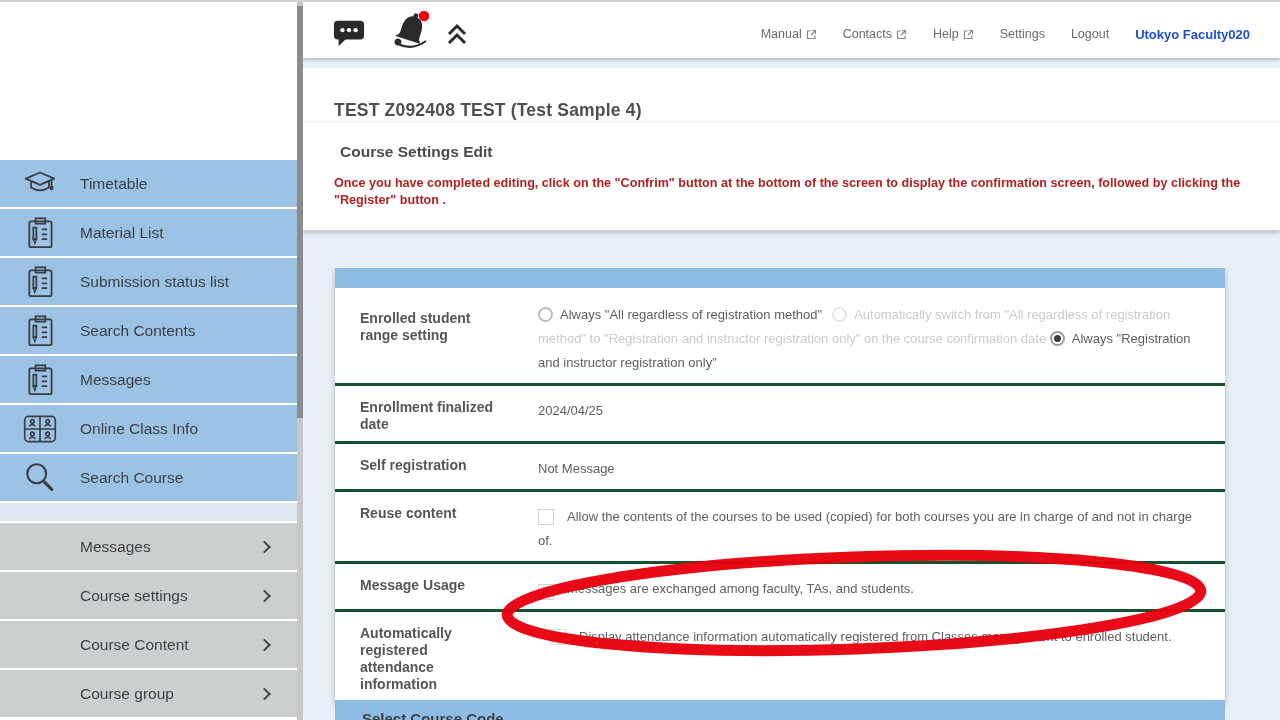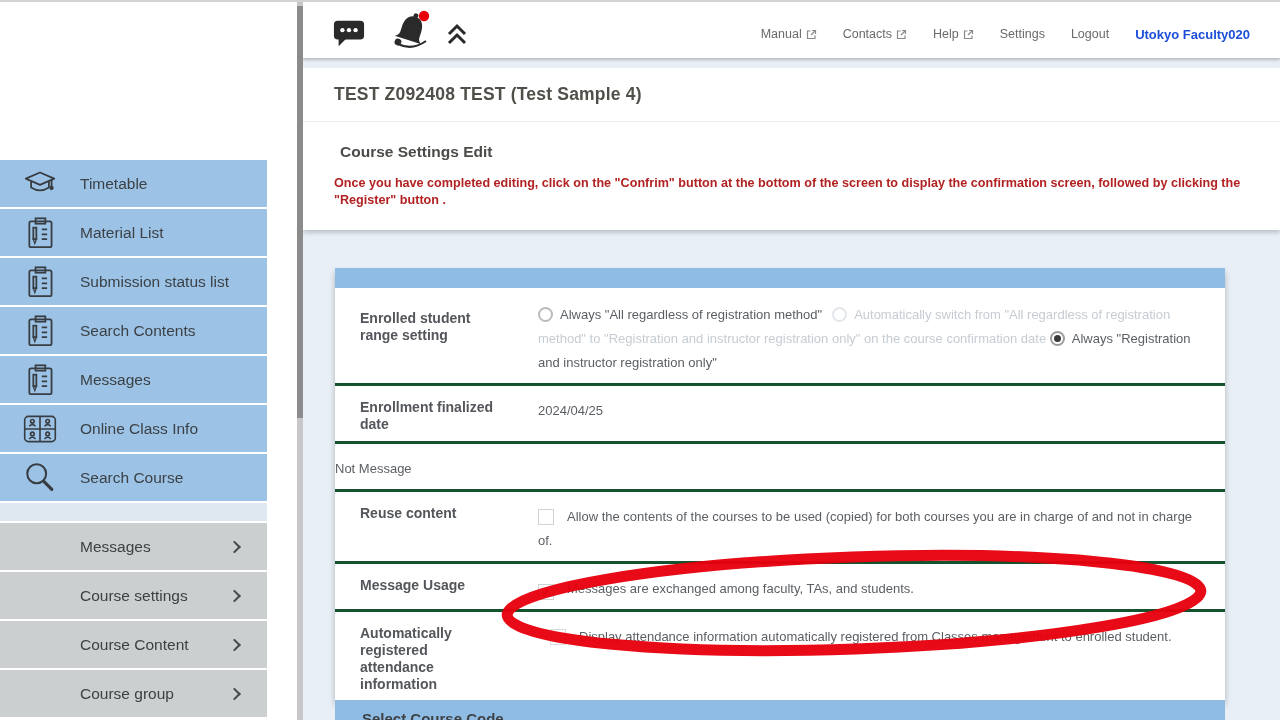--- a/index.html
+++ b/index.html
@@ -7,21 +7,21 @@
     font-family:"Liberation Sans", sans-serif; background:#e9eff6; position:relative; }
   .top-edge { position:absolute; left:0; top:0; width:1280px; height:2px; background:#d2d2d2; z-index:60; }
 
   
   .sidebar { position:absolute; left:0; top:0; width:297px; height:720px; background:#ffffff; z-index:10; }
   .logo-panel { position:relative; height:160px; background:#ffffff; }
   .logo-svg { position:absolute; left:36px; top:46px; }
   .logo-sub { fill:#86b3d1; font-size:17px; font-family:"Liberation Sans", sans-serif; }
   .back-btn { position:absolute; left:260px; top:112px; width:30px; height:30px; border:2px solid #9a9a9a;
     border-radius:50%; background:#fff; display:flex; align-items:center; justify-content:center; cursor:pointer; }
-  .menu { position:absolute; left:0; top:160px; width:267px; }
+  .menu { position:absolute; left:0; top:160px; width:297px; }
   .mi { height:47px; margin-bottom:2px; display:flex; align-items:center; cursor:pointer; }
   .mi.blue { background:#9cc3e6; }
   .mi .ic { width:36px; height:36px; margin-left:22px; display:flex; align-items:center; justify-content:center; }
   .mi .lbl { margin-left:22px; font-size:15.5px; color:#3c4146; }
   .spacer { height:18px; margin-bottom:2px; background:#dfe8f0; }
   .mi.gray { background:#cbcfcf; padding-left:80px; position:relative; }
   .mi.gray .lbl { margin-left:0; }
   .chev { position:absolute; right:28px; top:50%; width:9px; height:9px; border-top:2px solid #45494d;
     border-right:2px solid #45494d; transform:translateY(-50%) rotate(45deg); }
   .sb-scroll { position:absolute; left:297px; top:0; width:6px; height:720px; background:#c7c7c7; z-index:20; }
@@ -31,21 +31,21 @@
   .main { position:absolute; left:303px; top:0; width:977px; height:720px; }
   .topbar { position:absolute; left:0; top:2px; width:977px; height:56px; background:#ffffff;
     box-shadow:0 2px 3px rgba(0,0,0,.22); z-index:5; }
   .tb-ic { position:absolute; cursor:pointer; }
   .tb-links { position:absolute; right:30px; top:0; height:64px; display:flex; align-items:center; gap:26px; }
   .tb-link { font-size:12.5px; color:#6a6a6a; display:flex; align-items:center; gap:4px; cursor:pointer; }
   .tb-user { font-size:13px; font-weight:bold; color:#1d4ed8; }
 
   .head-block { position:absolute; left:0; top:68px; width:977px; height:162px; background:#ffffff;
     box-shadow:0 3px 4px rgba(0,0,0,.18); z-index:4; }
-  .title-row { height:54px; border-bottom:1px solid #ececec; display:flex; align-items:center; padding-left:31px; }
+  .title-row { height:54px; border-bottom:1px solid #ececec; display:flex; align-items:flex-end; padding-left:31px; }
   .course-title { font-size:17.5px; font-weight:bold; color:#514f49; letter-spacing:.2px; }
   .section-area { padding:21px 0 0 37px; }
   .section-title { font-size:15.5px; font-weight:bold; color:#4c4b47; }
   .warning { margin:14px 0 0 -6px; width:920px; font-size:12.6px; font-weight:bold; color:#b22222; line-height:16.5px; }
 
   .table-panel { position:absolute; left:32px; top:268px; width:890px; z-index:3;
     box-shadow:0 4px 6px rgba(0,0,0,.25); }
   .t-head { height:20px; background:#8fbce5; }
   .t-body { background:#ffffff; }
   .t-row { display:flex; }
@@ -279,20 +279,21 @@
           <span class="radio"></span><span>Always "All regardless of registration method"</span><span class="optgap"></span><span class="radio disabled"></span><span class="dim">Automatically switch from "All regardless of registration method" to "Registration and instructor registration only" on the course confirmation date</span> <span class="radio checked"></span><span>Always "Registration and instructor registration only"</span>
         </div>
       </div>
 
       <div class="t-row r2">
         <div class="t-label">Enrollment finalized date</div>
         <div class="t-value">2024/04/25</div>
       </div>
 
       <div class="t-row r3">
+        <div class="t-label">Self registration</div>
         <div class="t-value">Not Message</div>
       </div>
 
       <div class="t-row r4">
         <div class="t-label">Reuse content</div>
         <div class="t-value">
           <span class="cbx"></span><span>Allow the contents of the courses to be used (copied) for both courses you are in charge of and not in charge of.</span>
         </div>
       </div>
 

